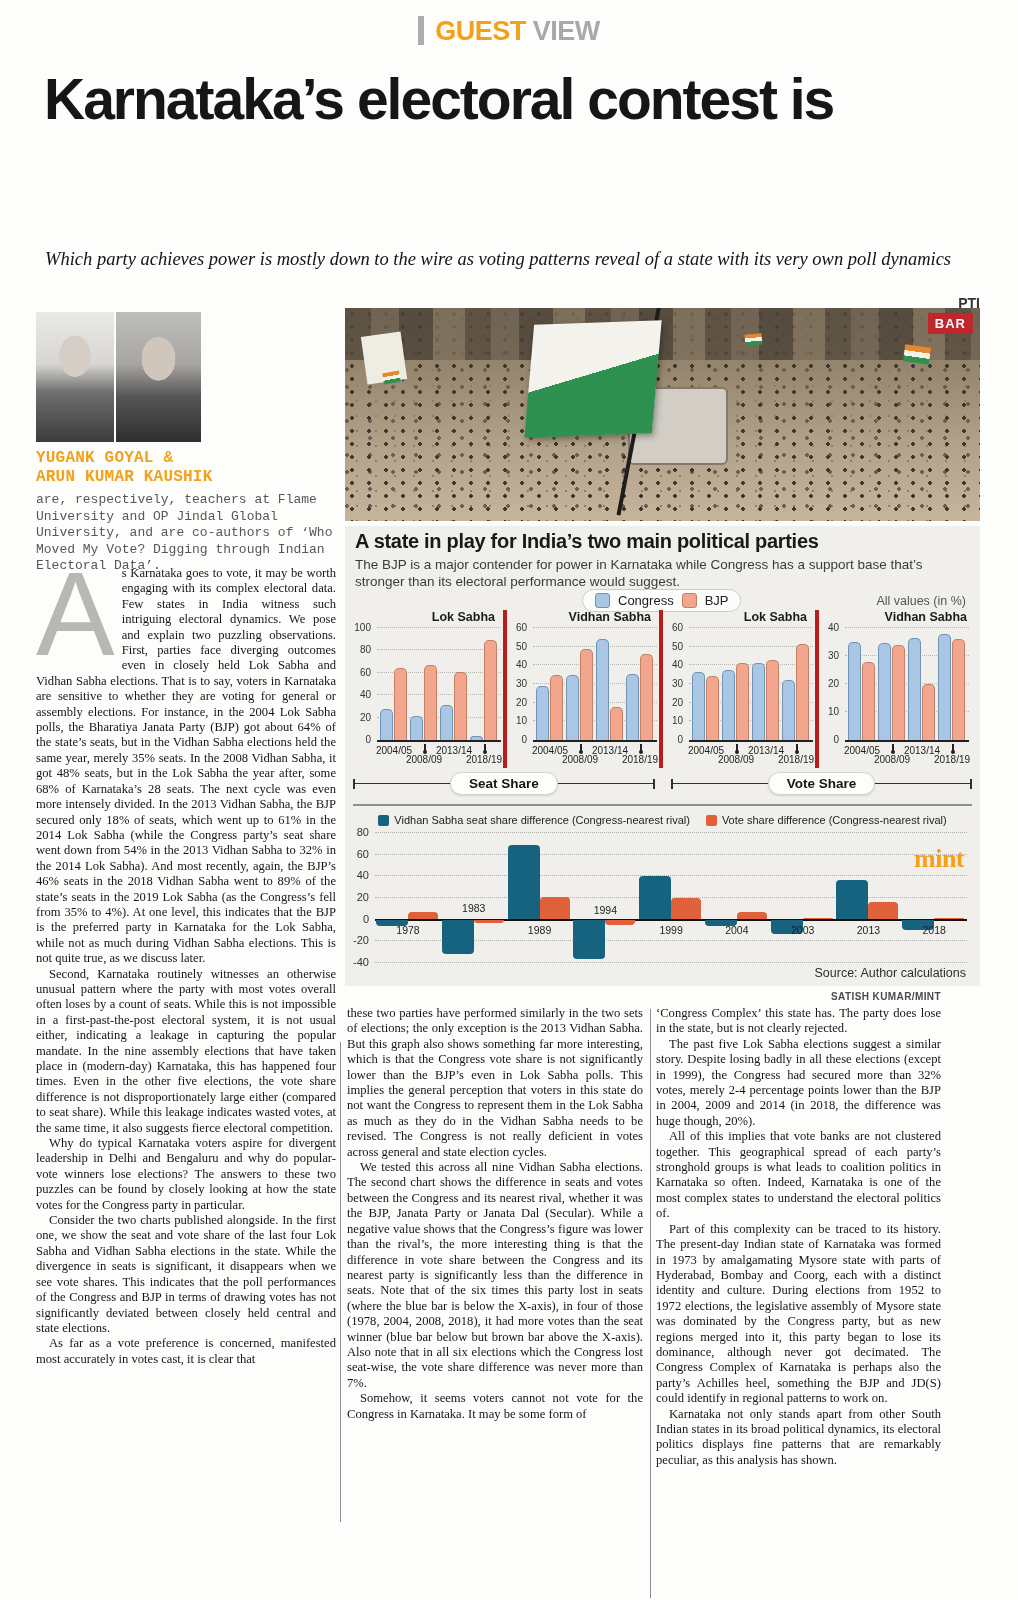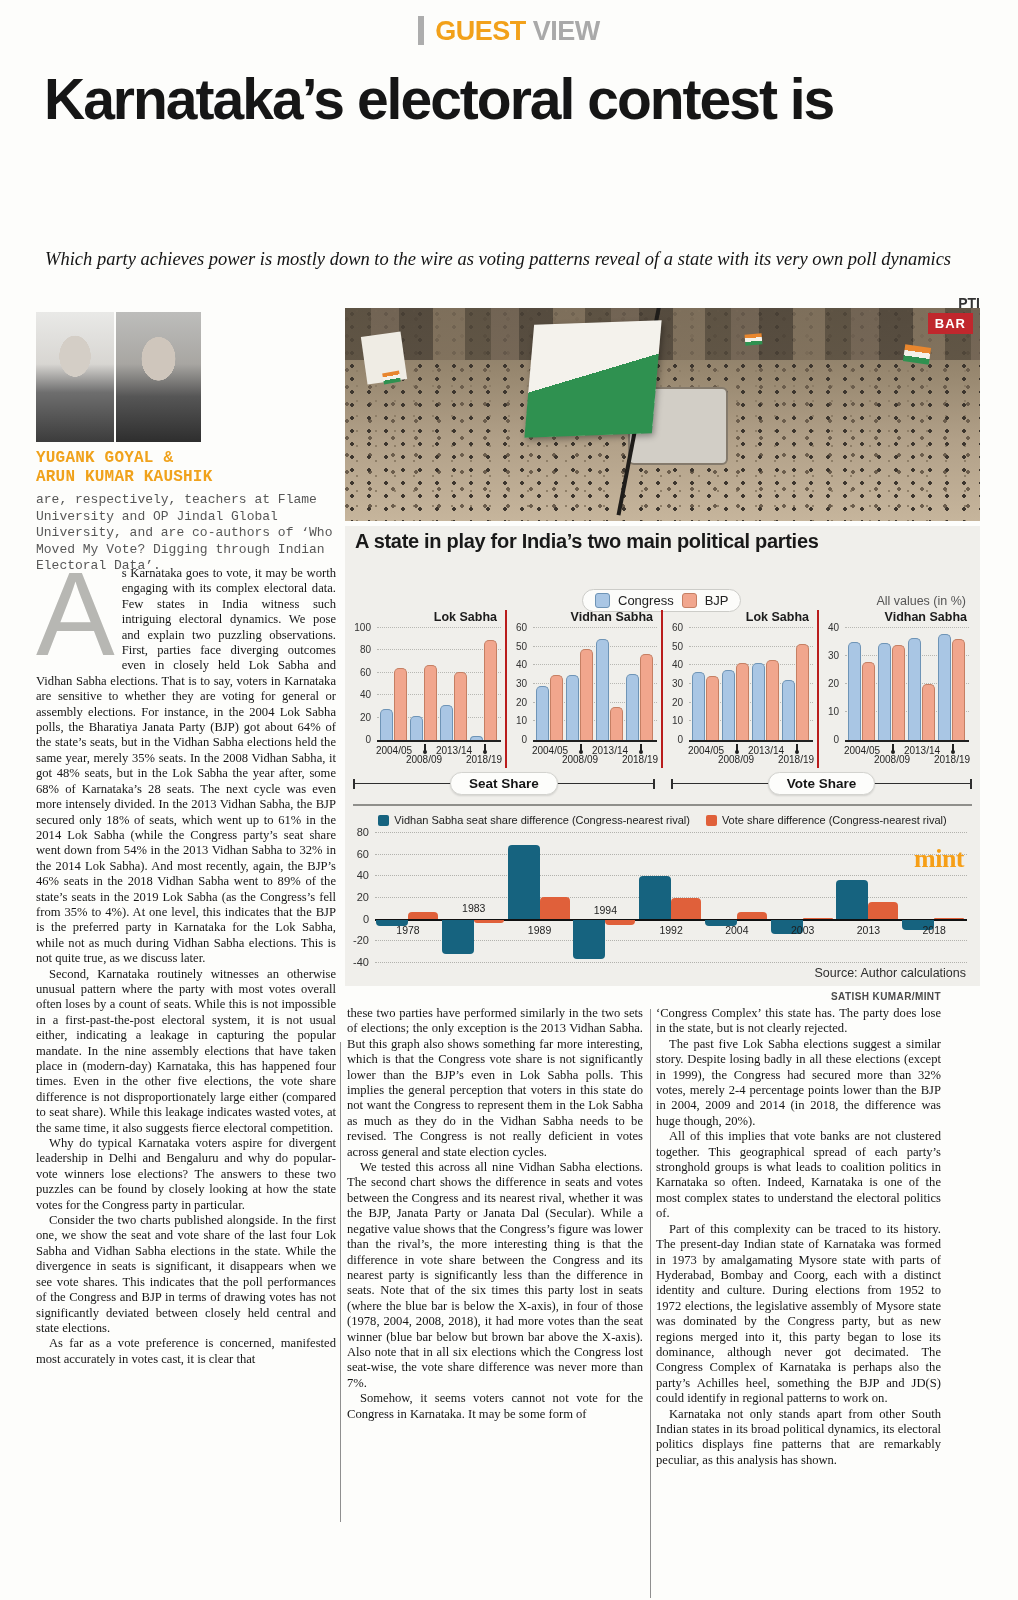--- a/index.html
+++ b/index.html
@@ -57,21 +57,21 @@
   #panel{position:absolute;left:345px;top:526px;width:635px;height:460px;background:#f0efeb;}
   .g-title{position:absolute;left:10px;top:4px;font-size:20px;font-weight:bold;letter-spacing:-0.3px;color:#191919;}
   .g-sub{position:absolute;left:10px;top:31px;width:612px;font-size:13.5px;line-height:16.5px;color:#3b3b3b;}
   .legend-pill{position:absolute;left:237px;top:63px;display:flex;align-items:center;gap:8px;background:#fcfcfa;
        border:1px solid #ccccc8;border-radius:13px;padding:3px 12px;font-size:13px;color:#222;}
   .sw{display:inline-block;width:13px;height:13px;border-radius:3px;}
   .g-note{position:absolute;right:14px;top:68px;font-size:12.5px;color:#555;}
 
   #charts-row{position:absolute;left:6px;top:84px;width:624px;height:160px;display:flex;}
   .mini-chart{width:156px;height:158px;position:relative;box-sizing:border-box;}
-  .mini-chart:not(:last-child){border-right:2px solid #b91c1c;}
+  .mini-chart:not(:last-child){border-right:4px solid #b91c1c;}
   .m-title{position:absolute;top:0;right:8px;font-size:12.5px;font-weight:bold;color:#1c1c1c;}
   .m-yaxis{position:absolute;left:0;top:18px;width:22px;height:112px;}
   .m-ylab{position:absolute;right:2px;font-size:10px;color:#333;}
   .m-plot{position:absolute;left:26px;top:18px;width:124px;height:112px;border-bottom:2px solid #202020;}
   .m-grid{position:absolute;left:0;right:0;height:0;border-top:1px dotted #b7b7b2;}
   .m-bar{position:absolute;bottom:0;width:13px;border-radius:5px 5px 0 0;border:1px solid;border-bottom:none;box-sizing:border-box;}
   .m-xlabels{position:absolute;left:20px;top:134px;width:132px;height:24px;}
   .m-xlab{position:absolute;width:48px;text-align:center;font-size:10px;color:#1e1e1e;}
   .m-xmark{position:absolute;top:0;width:2px;height:7px;background:#222;}
   .m-xmark::after{content:"";position:absolute;left:-1px;bottom:-3px;width:4px;height:4px;border-radius:50%;background:#222;}
@@ -149,20 +149,21 @@
   <div class="pole"></div>
   <div class="bigflag"></div>
   <div class="miniflag mf1"></div>
   <div class="miniflag mf2"></div>
   <div class="miniflag mf3"></div>
   <div class="sign">BAR</div>
 </div>
 
 <div id="panel">
   <div class="g-title">A state in play for India’s two main political parties</div>
+  <div class="g-sub">The BJP is a major contender for power in Karnataka while Congress has a support base that’s stronger than its electoral performance would suggest.</div>
   <div class="legend-pill">
     <span class="sw sw-cong" style="background: rgb(169, 198, 228); border: 1px solid rgb(110, 148, 182);"></span>
     <span>Congress</span>
     <span class="sw sw-bjp" style="background: rgb(241, 166, 141); border: 1px solid rgb(197, 127, 99);"></span>
     <span>BJP</span>
   </div>
   <div class="g-note">All values (in %)</div>
 
   <div id="charts-row">
     <div class="mini-chart">
@@ -351,21 +352,21 @@
       <div class="d-bar neg" style="left: 98.7778px; width: 30px; height: 3.25px; top: 87.6667px; background: rgb(224, 96, 58);"></div>
       <div class="d-xlab" style="left: 66.7778px; top: 70px;">1983</div>
       <div class="d-bar pos" style="left: 132.556px; width: 32px; height: 73.6667px; top: 13px; background: rgb(22, 99, 127);"></div>
       <div class="d-bar pos" style="left: 164.556px; width: 30px; height: 21.6667px; top: 65px; background: rgb(224, 96, 58);"></div>
       <div class="d-xlab" style="left: 132.556px; top: 91.6667px;">1989</div>
       <div class="d-bar neg" style="left: 198.333px; width: 32px; height: 39px; top: 87.6667px; background: rgb(22, 99, 127);"></div>
       <div class="d-bar neg" style="left: 230.333px; width: 30px; height: 5.41667px; top: 87.6667px; background: rgb(224, 96, 58);"></div>
       <div class="d-xlab" style="left: 198.333px; top: 71.6667px;">1994</div>
       <div class="d-bar pos" style="left: 264.111px; width: 32px; height: 42.25px; top: 44.4167px; background: rgb(22, 99, 127);"></div>
       <div class="d-bar pos" style="left: 296.111px; width: 30px; height: 20.5833px; top: 66.0833px; background: rgb(224, 96, 58);"></div>
-      <div class="d-xlab" style="left: 264.111px; top: 91.6667px;">1992</div>
+      <div class="d-xlab" style="left: 264.111px; top: 91.6667px;">1999</div>
       <div class="d-bar neg" style="left: 329.889px; width: 32px; height: 6.5px; top: 87.6667px; background: rgb(22, 99, 127);"></div>
       <div class="d-bar pos" style="left: 361.889px; width: 30px; height: 6.5px; top: 80.1667px; background: rgb(224, 96, 58);"></div>
       <div class="d-xlab" style="left: 329.889px; top: 91.6667px;">2004</div>
       <div class="d-bar neg" style="left: 395.667px; width: 32px; height: 14.0833px; top: 87.6667px; background: rgb(22, 99, 127);"></div>
       <div class="d-bar pos" style="left: 427.667px; width: 30px; height: 1.5px; top: 85.5833px; background: rgb(224, 96, 58);"></div>
       <div class="d-xlab" style="left: 395.667px; top: 91.6667px;">2003</div>
       <div class="d-bar pos" style="left: 461.444px; width: 32px; height: 39px; top: 47.6667px; background: rgb(22, 99, 127);"></div>
       <div class="d-bar pos" style="left: 493.444px; width: 30px; height: 16.25px; top: 70.4167px; background: rgb(224, 96, 58);"></div>
       <div class="d-xlab" style="left: 461.444px; top: 91.6667px;">2013</div>
       <div class="d-bar neg" style="left: 527.222px; width: 32px; height: 10.8333px; top: 87.6667px; background: rgb(22, 99, 127);"></div>

